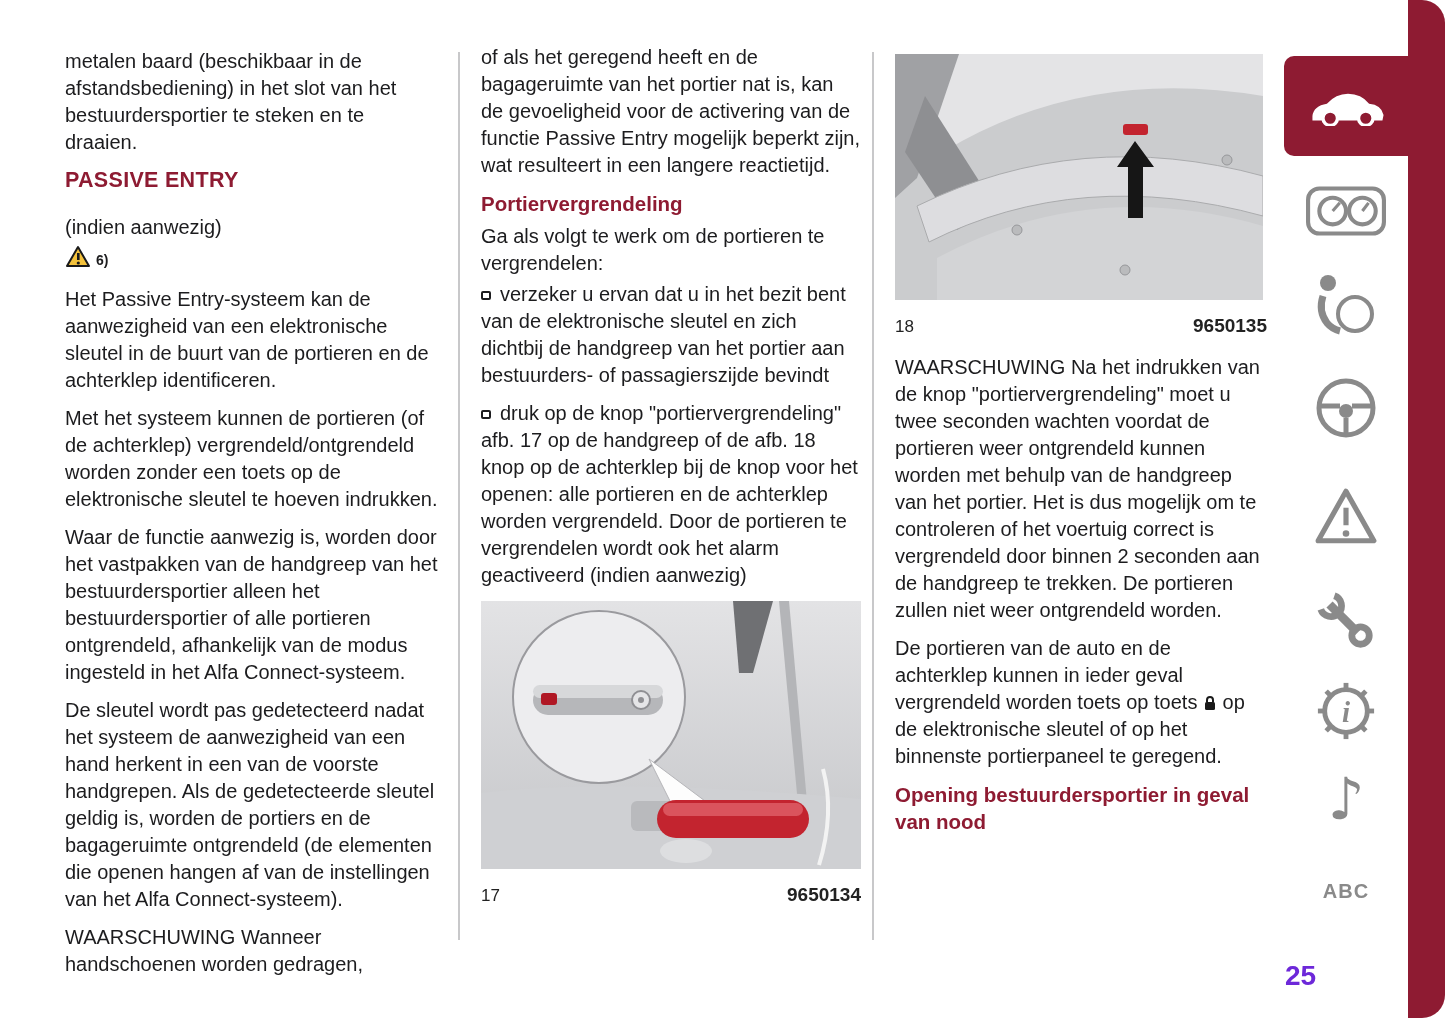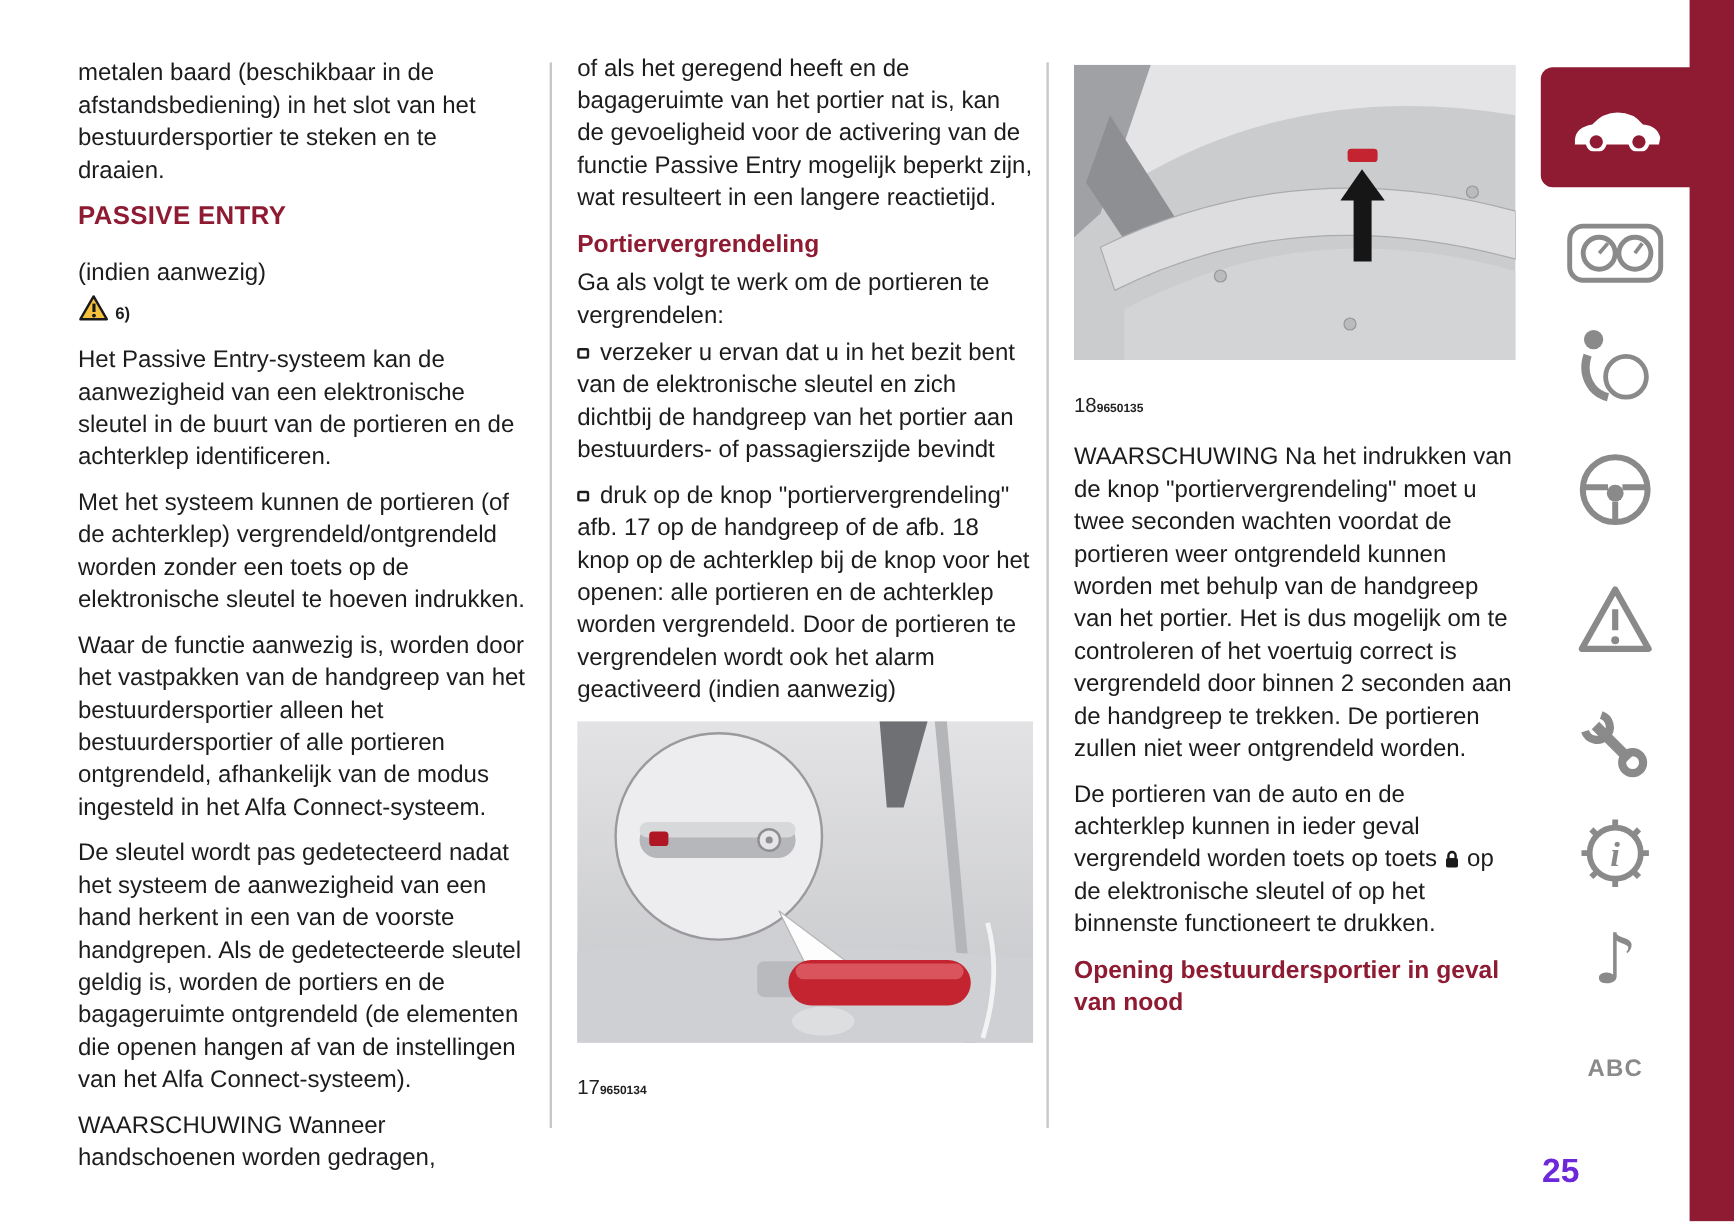--- a/index.html
+++ b/index.html
@@ -1,17 +1,17 @@
 <!DOCTYPE html>
 <html><head>
 <meta charset="utf-8">
 <style>
   * { margin:0; padding:0; box-sizing:border-box; }
   html,body { width:1445px; height:1018px; background:#fff; font-family:"Liberation Sans", sans-serif; }
-  .page { position:relative; width:1445px; height:1018px; overflow:hidden; background:#fff; color:#1c1c1e; }
+  .page { position:relative; width:1445px; height:1018px; overflow:hidden; background:#fff; color:#1c1c1e;border-radius:23px; }
 
   .col { position:absolute; top:48px; font-size:20px; line-height:27px; }
   .col1 { left:65px;  width:375px; }
   .col2 { left:481px; width:380px; top:44px; }
   .col3 { left:895px; width:372px; top:50px; }
 
   p { margin:0 0 11px 0; }
   .tight { margin-bottom:4px; }
 
   h1.section { color:#8e1b32; font-size:21.5px; font-weight:bold; letter-spacing:.3px; margin:8px 0 20px; }
@@ -20,23 +20,23 @@
   .divider { position:absolute; top:52px; height:888px; width:1.5px; background:#c8c8ca; }
   .div1 { left:458px; } .div2 { left:872px; }
 
   .note-row { display:flex; align-items:center; gap:5px; margin:2px 0 10px; }
   .note-ref { font-size:14px; font-weight:bold; }
 
   .bullet-square { display:inline-block; width:10px; height:9px; border:2.2px solid #1c1c1e; border-radius:2px; margin-right:9px; position:relative; top:-1px; }
 
   .figure { margin-top:12px; }
   .figure svg { display:block; }
-  .fig-caption { display:flex; justify-content:flex-start; align-items:baseline; margin-top:24px; margin-bottom:14px; }
+  .fig-caption { display:flex; justify-content:space-between; align-items:baseline; margin-top:12px; margin-bottom:14px; }
   .fig-label { font-size:17px; color:#222; }
-  .fig-code { font-size:10px; font-weight:bold; color:#222; }
+  .fig-code { font-size:19px; font-weight:bold; color:#222; }
 
   .lock-icon svg { vertical-align:-2px; }
 
   
   .red-strip { position:absolute; right:0; top:0; width:37px; height:1018px; background:#8e1b32; }
   .nav-active { position:absolute; left:1284px; top:56px; width:161px; height:100px; background:#8e1b32; border-radius:10px 0 0 10px; display:flex; align-items:center; justify-content:flex-start; padding-left:24px; }
   .nav-icon { position:absolute; left:1300px; width:92px; display:flex; justify-content:center; align-items:center; }
   .i-gauges { top:182px; } .i-airbag { top:272px; } .i-steer { top:376px; }
   .i-warn { top:486px; } .i-wrench { top:590px; } .i-info { top:680px; }
   .i-note { top:770px; } .i-abc { top:880px; }
@@ -132,21 +132,21 @@
         <span class="fig-label">18</span>
         <span class="fig-code">9650135</span>
       </div>
     </div>
     <p>WAARSCHUWING Na het indrukken van de knop "portiervergrendeling" moet u twee seconden wachten voordat de portieren weer ontgrendeld kunnen worden met behulp van de handgreep van het portier. Het is dus mogelijk om te controleren of het voertuig correct is vergrendeld door binnen 2 seconden aan de handgreep te trekken. De portieren zullen niet weer ontgrendeld worden.</p>
     <p><span>De portieren van de auto en de achterklep kunnen in ieder geval vergrendeld worden toets op toets</span>
       <span class="lock-icon"><svg width="14" height="16" viewBox="0 0 14 16">
             <rect x="2" y="7" width="10" height="8" rx="1.5" fill="#1a1a1a"></rect>
             <path d="M4 7 V5 a3 3 0 0 1 6 0 V7" fill="none" stroke="#1a1a1a" stroke-width="2"></path>
           </svg></span>
-      <span>op de elektronische sleutel of op het binnenste functioneert te drukken.</span></p>
+      <span>op de elektronische sleutel of op het binnenste portierpaneel te geregend.</span></p>
     <h2 class="section">Opening bestuurdersportier in geval van nood</h2>
   </div>
 
   <div class="red-strip"></div>
 
   <div class="nav-active">
     <svg width="80" height="40" viewBox="0 0 72 36">
       <path d="M4 27 q1 -9 13 -11 q8 -9 19 -9 q12 0 19 9 q11 1 13 10 l-1 5 h-63 z" fill="#fff"></path>
       <circle cx="20" cy="29" r="6.5" fill="#8e1b32" stroke="#fff" stroke-width="3"></circle>
       <circle cx="52" cy="29" r="6.5" fill="#8e1b32" stroke="#fff" stroke-width="3"></circle>

